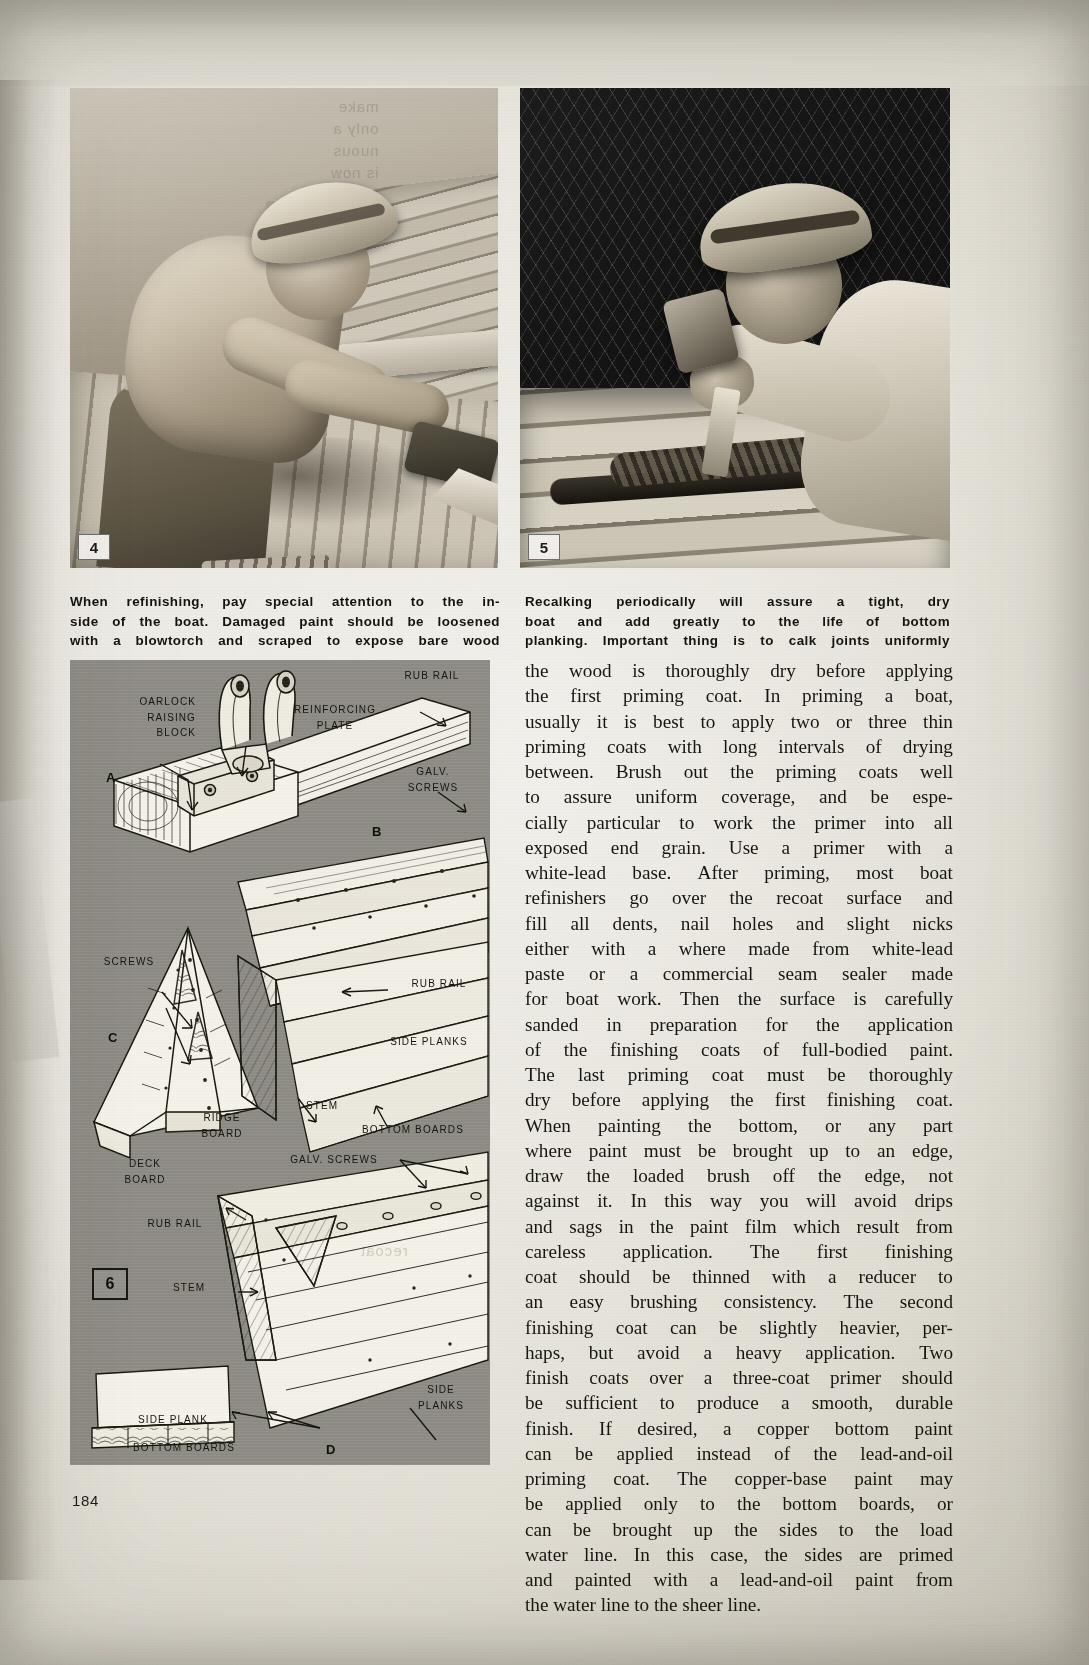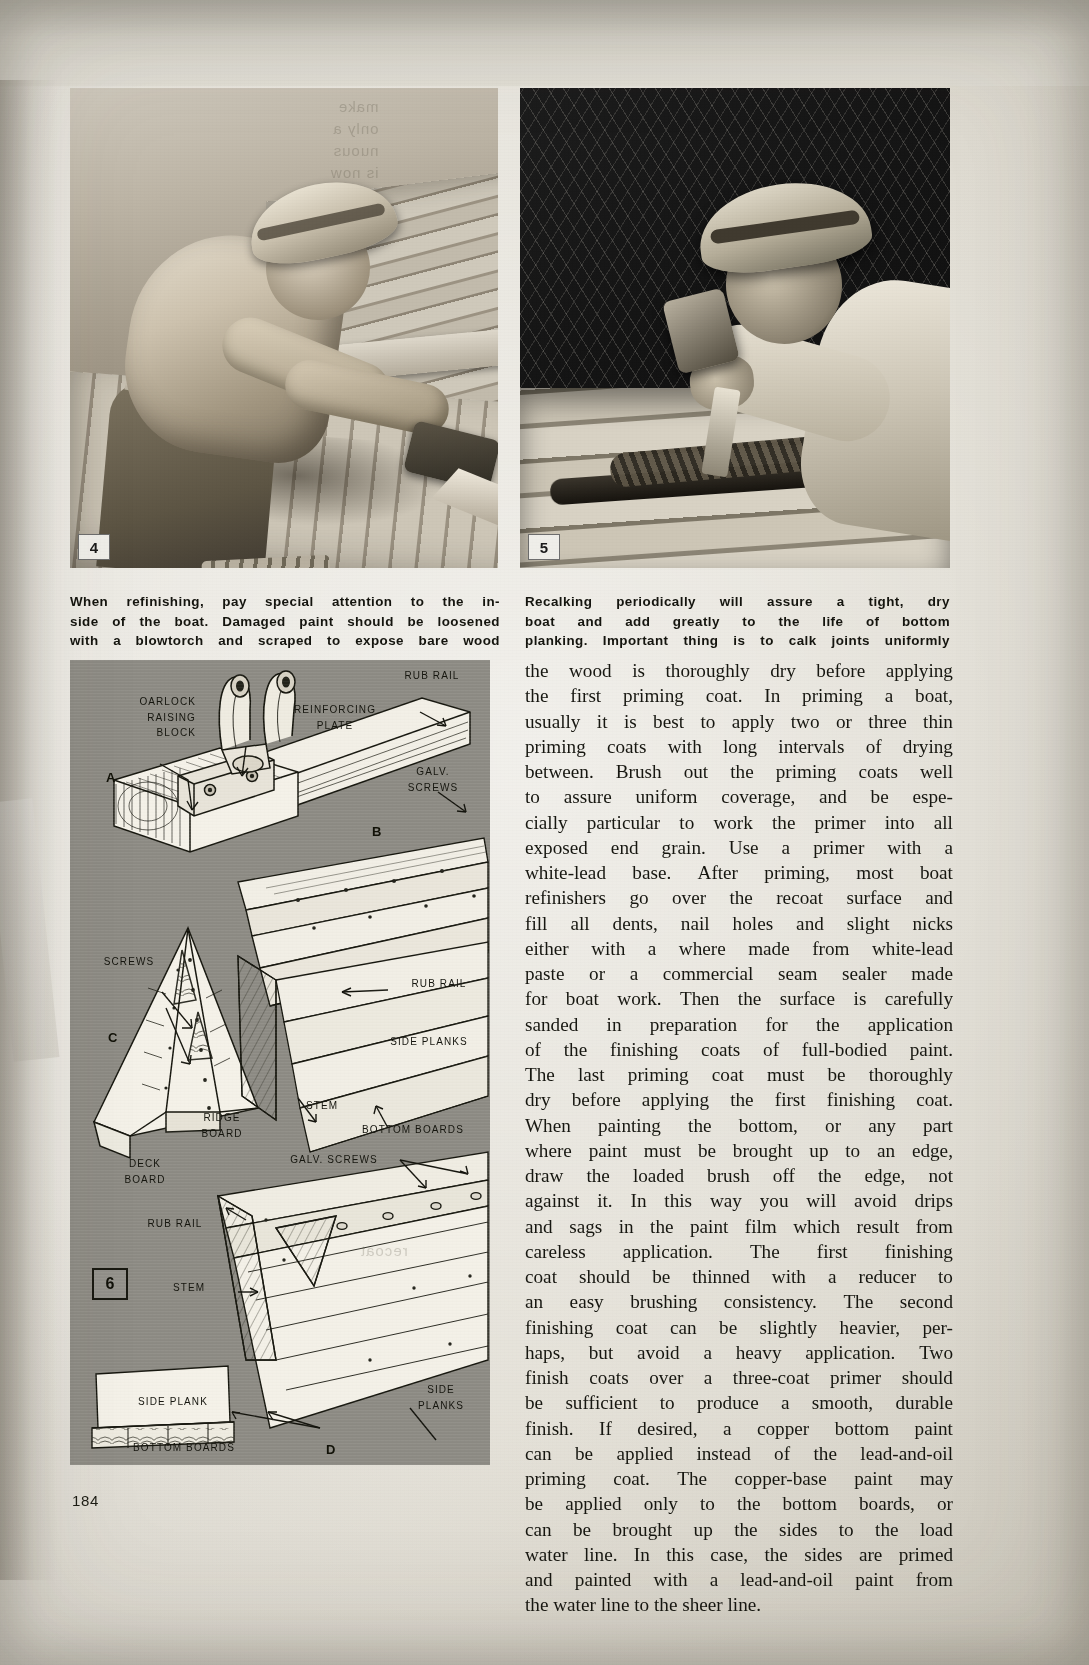--- a/index.html
+++ b/index.html
@@ -665,21 +665,21 @@
     <div class="f6-label" style="left:16px; top:294px; width:86px;">SCREWS</div>
     <div class="f6-label" style="left:320px; top:316px;width:98px;">RUB RAIL</div>
     <div class="f6-label" style="left:300px; top:374px;width:118px;">SIDE PLANKS</div>
     <div class="f6-label" style="left:110px; top:450px;width:84px;text-align:center;">RIDGE<br>BOARD</div>
     <div class="f6-label" style="left:34px;  top:496px;width:82px;">DECK<br>BOARD</div>
     <div class="f6-label" style="left:222px; top:438px;width:60px;">STEM</div>
     <div class="f6-label" style="left:272px; top:462px;width:142px;">BOTTOM BOARDS</div>
     <div class="f6-label" style="left:196px; top:492px;width:136px;">GALV. SCREWS</div>
     <div class="f6-label" style="left:60px;  top:556px;width:90px;">RUB RAIL</div>
     <div class="f6-label" style="left:90px;  top:620px;width:58px;">STEM</div>
-    <div class="f6-label" style="left:48px;  top:734px;width:110px;">SIDE PLANK</div>
+    <div class="f6-label" style="left:48px;  top:752px;width:110px;">SIDE PLANK</div>
     <div class="f6-label" style="left:330px; top:722px;width:82px;">SIDE<br>PLANKS</div>
     <div class="f6-label" style="left:38px;  top:780px;width:152px;">BOTTOM BOARDS</div>
 
     <div class="f6-letter" style="left:36px;  top:110px;">A</div>
     <div class="f6-letter" style="left:302px; top:164px;">B</div>
     <div class="f6-letter" style="left:38px;  top:370px;">C</div>
     <div class="f6-letter" style="left:256px; top:782px;">D</div>
 
     <div class="f6-num" style="left:22px; top:608px;">6</div>
   </div>

